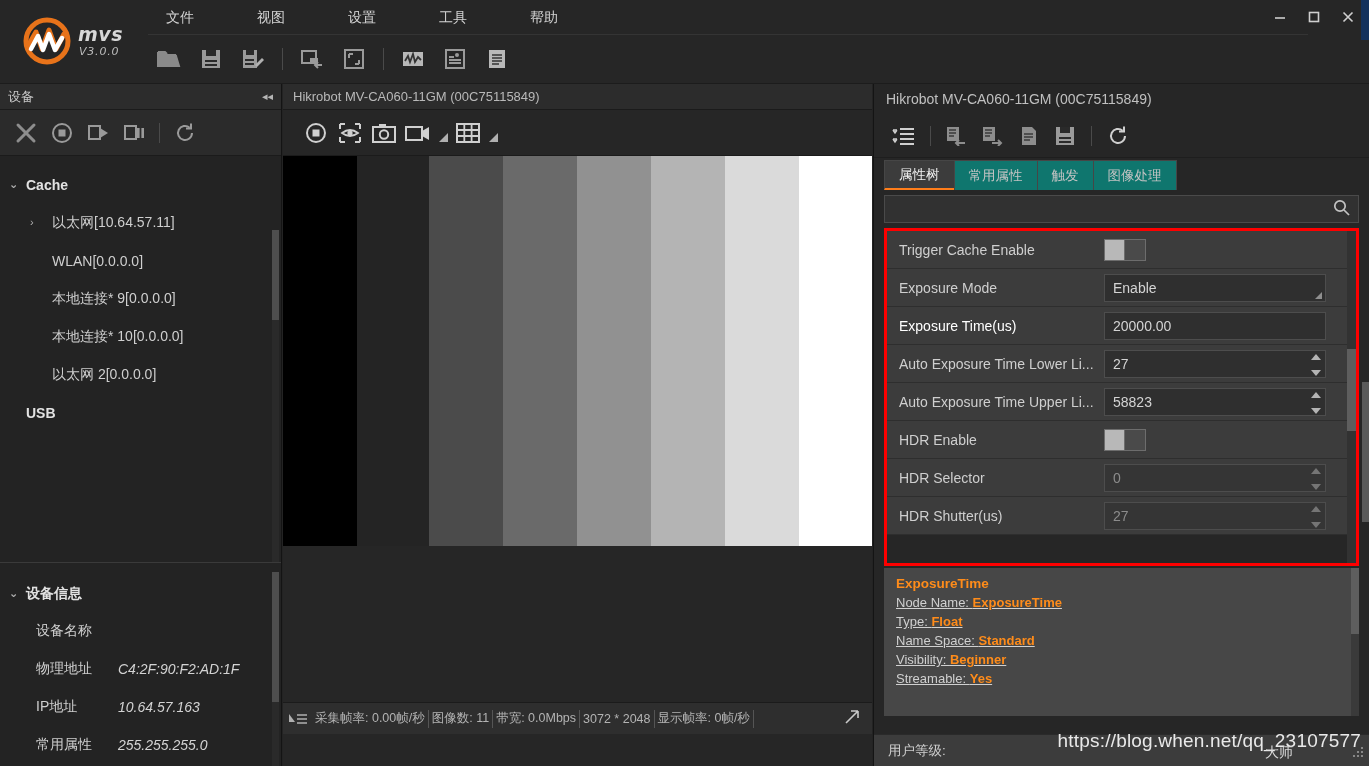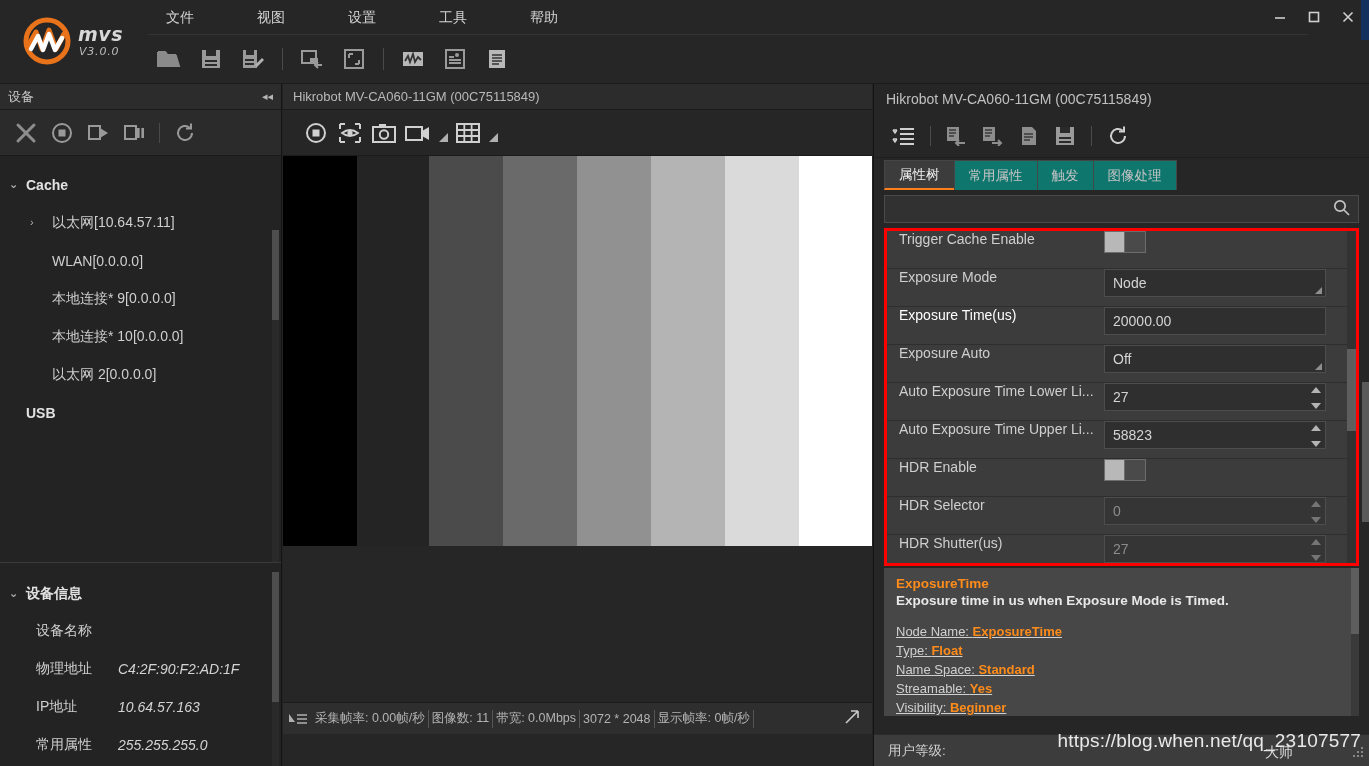--- a/index.html
+++ b/index.html
@@ -160,21 +160,21 @@
   .rp-search input {
     flex: 1; background: transparent; border: none; outline: none;
     color: #d8d8d8; font-size: 13px; font-family: "Liberation Sans", sans-serif;
   }
   .prop-outer {
     position: relative; margin: 0 10px; height: 338px; overflow: hidden;
     border: 3px solid #fe0000;
   }
   .prop-rows { position: relative; }
   .prop-row {
-    height: 38px; display: flex; 
+    height: 38px; display: flex; align-items: center;
     border-bottom: 1px solid #2e2e2e;
     padding-left: 12px; background: #3c3c3c;
   }
   .prop-label { width: 205px; font-size: 14px; color: #cfcfcf; white-space: nowrap; overflow: hidden; }
   .prop-row.selected .prop-label { color: #ffffff; }
   .prop-field {
     position: relative; width: 222px; height: 28px; background: #2f2f2f;
     border: 1px solid #4d4d4d; display: flex; align-items: center; padding: 0 8px;
     font-size: 14px; color: #d4d4d4;
   }
@@ -600,35 +600,28 @@
           <div class="prop-row">
             <div class="prop-label">Trigger Cache Enable</div>
             <div class="toggle">
               <div class="knob"></div>
               <div class="track"></div>
             </div>
           </div>
           <div class="prop-row">
             <div class="prop-label">Exposure Mode</div>
             <div class="prop-field">
-              <span>Node</span>
+              <span>Enable</span>
               <span class="combo-caret"></span>
             </div>
           </div>
           <div class="prop-row selected">
             <div class="prop-label">Exposure Time(us)</div>
             <div class="prop-field">
               <span>20000.00</span>
-            </div>
-          </div>
-          <div class="prop-row">
-            <div class="prop-label">Exposure Auto</div>
-            <div class="prop-field">
-              <span>Off</span>
-              <span class="combo-caret"></span>
             </div>
           </div>
           <div class="prop-row">
             <div class="prop-label">Auto Exposure Time Lower Li...</div>
             <div class="prop-field">
               <span>27</span>
               <span class="spinner">
                 <span class="sp-up"></span>
                 <span class="sp-dn"></span>
               </span>
@@ -672,35 +665,34 @@
             </div>
           </div>
         </div>
       <div class="prop-scroll">
         <div class="prop-scroll-thumb"></div>
       </div>
     </div>
 
     <div class="desc-box">
       <div class="desc-title">ExposureTime</div>
-      <div class="desc-sub">Exposure time in us when Exposure Mode is Timed.</div>
       <div class="desc-line">
         <span>Node Name: </span><b>ExposureTime</b>
       </div>
       <div class="desc-line">
         <span>Type: </span><b>Float</b>
       </div>
       <div class="desc-line">
         <span>Name Space: </span><b>Standard</b>
       </div>
       <div class="desc-line">
+        <span>Visibility: </span><b>Beginner</b>
+      </div>
+      <div class="desc-line">
         <span>Streamable: </span><b>Yes</b>
-      </div>
-      <div class="desc-line">
-        <span>Visibility: </span><b>Beginner</b>
       </div>
       <div class="desc-scroll">
         <div class="desc-scroll-thumb"></div>
       </div>
     </div>
 
     <div class="rp-bottom">
       <span>用户等级:</span>
       <span class="rp-resize">
         <svg width="16" height="16" viewBox="0 0 16 16">

